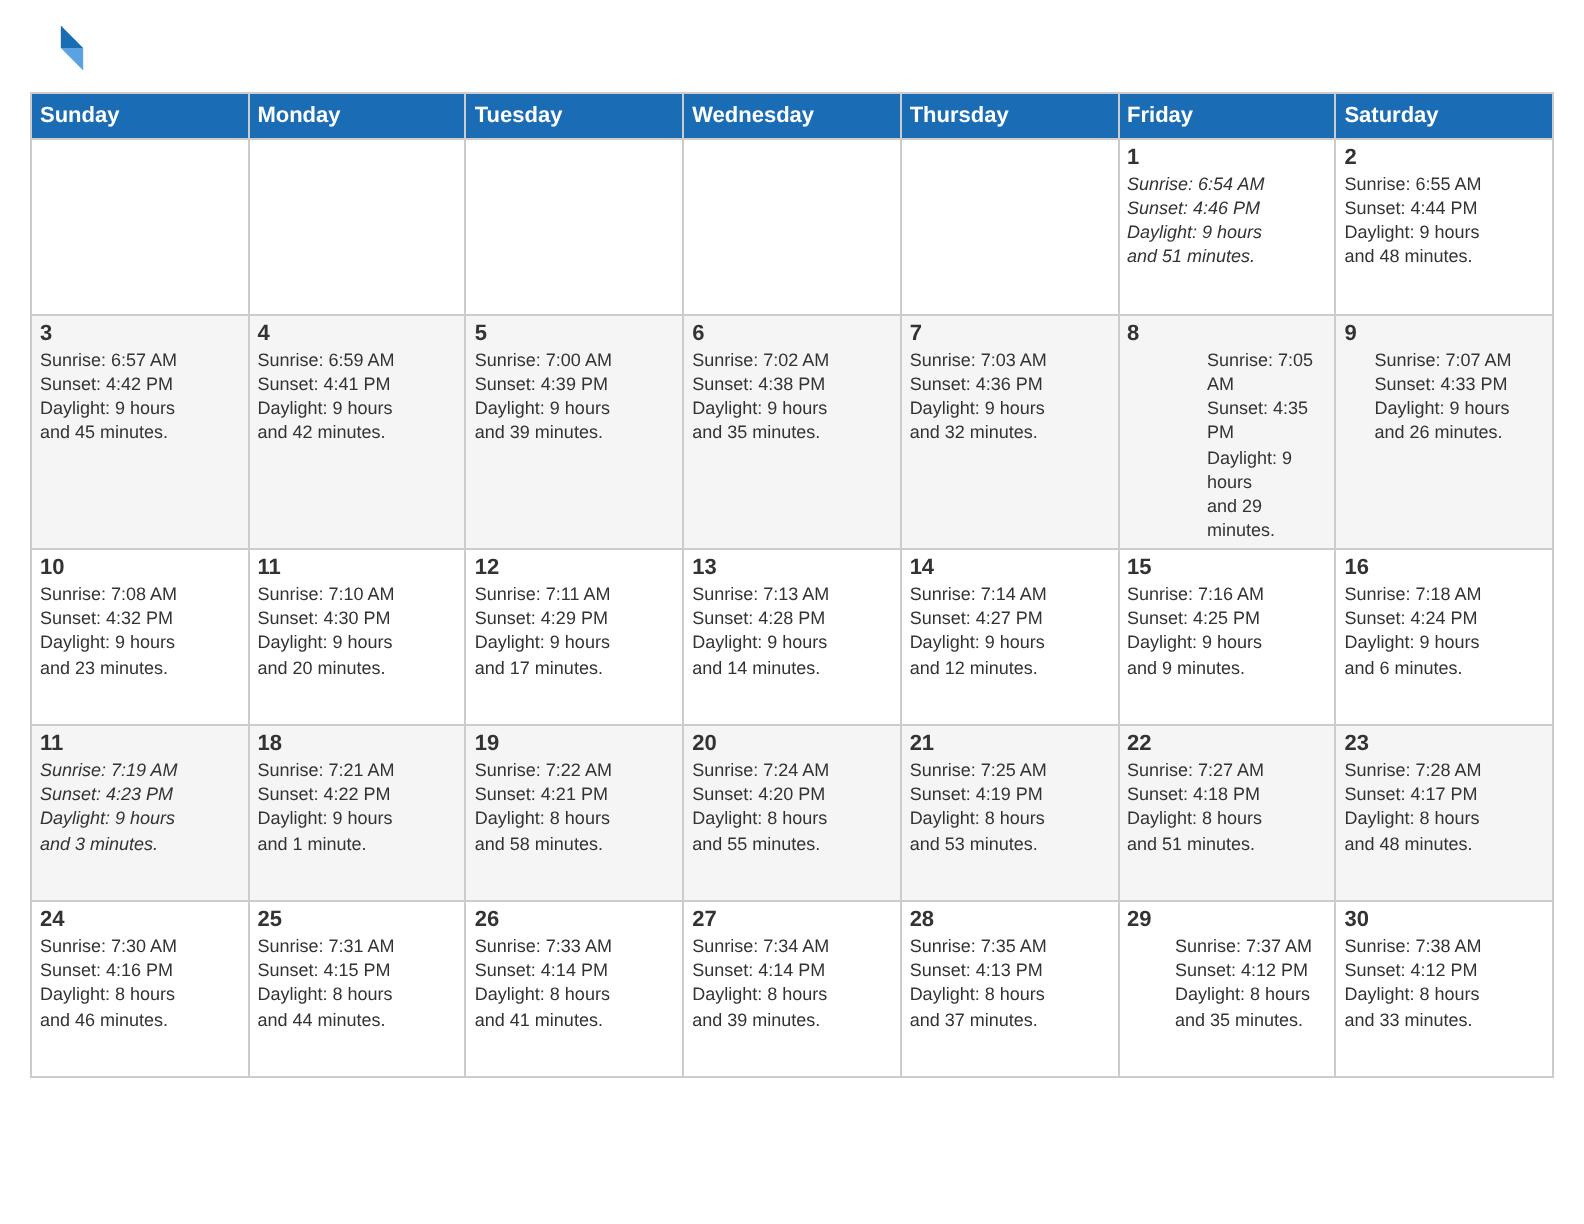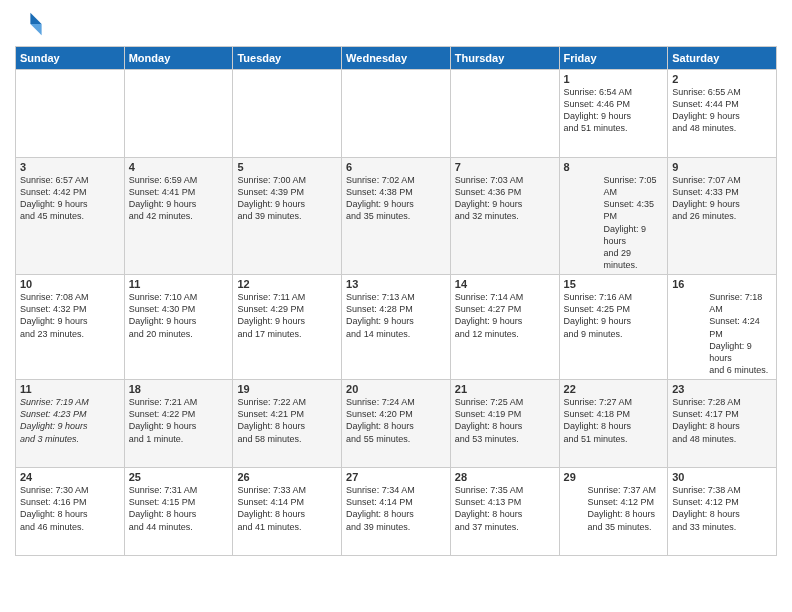--- a/index.html
+++ b/index.html
@@ -126,21 +126,21 @@
     </thead>
     <tbody id="calendar-body">
     <tr>
           <td class="empty"></td>
           <td class="empty"></td>
           <td class="empty"></td>
           <td class="empty"></td>
           <td class="empty"></td>
           <td>
             <span class="day-num">1</span>
-            <div class="day-info" style="white-space: pre-line;">Sunrise: 6:54 AM
+            <div class="day-info" style="white-space: pre-line; font-style: italic;">Sunrise: 6:54 AM
 Sunset: 4:46 PM
 Daylight: 9 hours
 and 51 minutes.</div>
           </td>
           <td>
             <span class="day-num">2</span>
             <div class="day-info" style="white-space: pre-line;">Sunrise: 6:55 AM
 Sunset: 4:44 PM
 Daylight: 9 hours
 and 48 minutes.</div>
@@ -184,21 +184,21 @@
           </td>
           <td>
             <span class="day-num">8</span>
             <div class="day-info" style="white-space: pre-line; margin-left: 40px;">Sunrise: 7:05 AM
 Sunset: 4:35 PM
 Daylight: 9 hours
 and 29 minutes.</div>
           </td>
           <td>
             <span class="day-num">9</span>
-            <div class="day-info" style="white-space: pre-line;">Sunrise: 7:07 AM
+            <div class="day-info" style="white-space: pre-line; margin-left: 15px;">Sunrise: 7:07 AM
 Sunset: 4:33 PM
 Daylight: 9 hours
 and 26 minutes.</div>
           </td>
         </tr>
         <tr>
           <td>
             <span class="day-num">10</span>
             <div class="day-info" style="white-space: pre-line;">Sunrise: 7:08 AM
 Sunset: 4:32 PM
@@ -235,21 +235,21 @@
           </td>
           <td>
             <span class="day-num">15</span>
             <div class="day-info" style="white-space: pre-line;">Sunrise: 7:16 AM
 Sunset: 4:25 PM
 Daylight: 9 hours
 and 9 minutes.</div>
           </td>
           <td>
             <span class="day-num">16</span>
-            <div class="day-info" style="white-space: pre-line; margin-left: 37px;">Sunrise: 7:18 AM
+            <div class="day-info" style="white-space: pre-line;">Sunrise: 7:18 AM
 Sunset: 4:24 PM
 Daylight: 9 hours
 and 6 minutes.</div>
           </td>
         </tr>
         <tr>
           <td>
             <span class="day-num">11</span>
             <div class="day-info" style="white-space: pre-line; font-style: italic;">Sunrise: 7:19 AM
 Sunset: 4:23 PM

